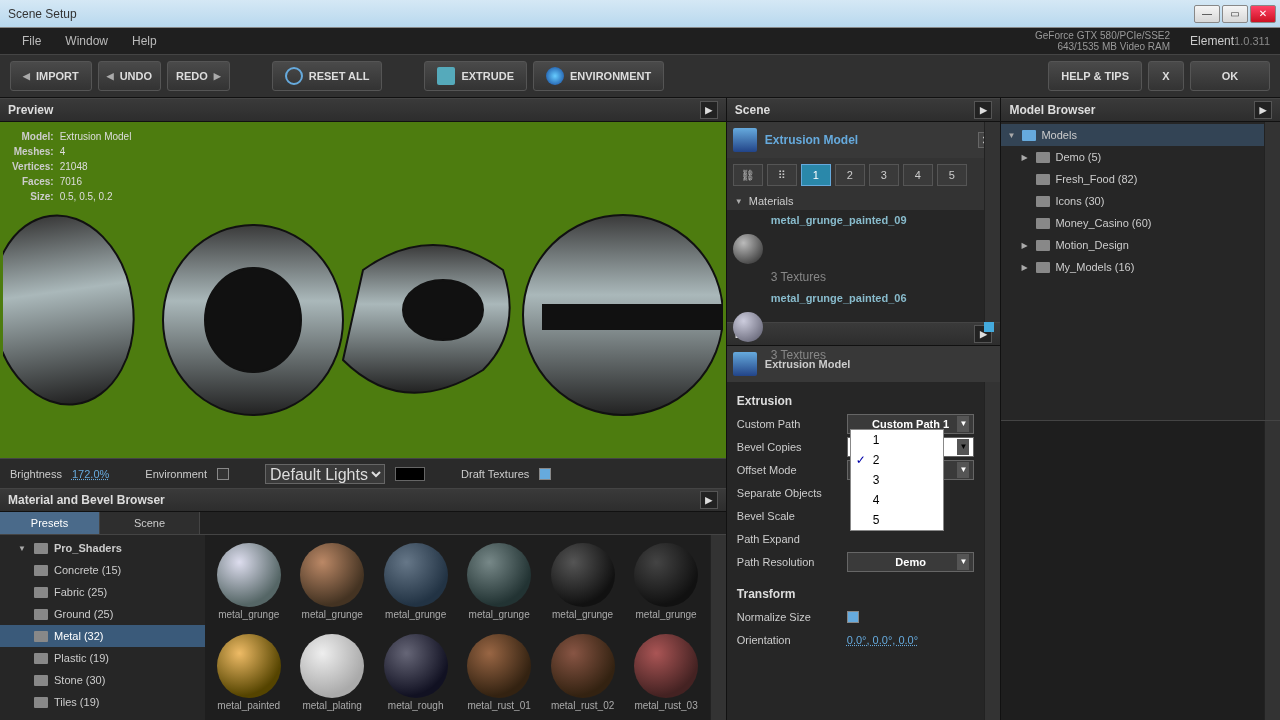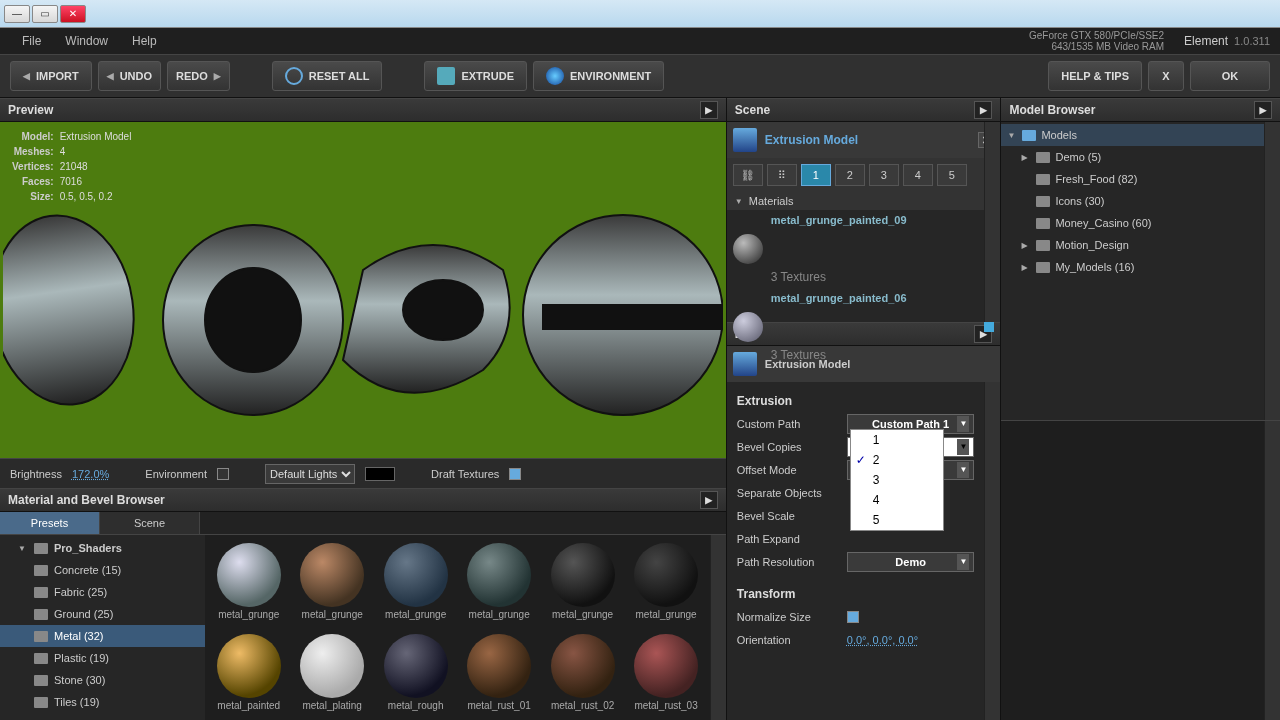--- a/index.html
+++ b/index.html
@@ -11,21 +11,21 @@
 .winbtns { display: flex; gap: 2px; }
 .winbtn { width: 26px; height: 18px; background: linear-gradient(#f5f5f5,#d8d8d8); border: 1px solid #888; border-radius: 2px; display: flex; align-items: center; justify-content: center; font-size: 10px; cursor: pointer; color:#333;}
 .winbtn.close { background: linear-gradient(#f46,#c12); color: #fff; }
 
 
 .menubar { background: #1f1f1f; height: 26px; display: flex; align-items: center; padding: 0 10px; color: #bbb; font-size: 12px; }
 .menubar .menuitem { padding: 4px 12px; cursor: pointer; }
 .menubar .spacer { flex: 1; }
 .menubar .gpu { text-align: right; font-size: 10px; color: #999; line-height: 11px; }
 .menubar .plugin-name { margin-left: 20px; font-size: 12px; color: #ccc; }
-.menubar .plugin-ver { margin-left: 6px; font-size: 11px; color: #888; }
+.menubar .plugin-ver { font-size: 11px; color: #888; }
 
 
 .toolbar { background: #303030; height: 44px; border-top: 1px solid #444; border-bottom: 1px solid #111; display: flex; align-items: center; padding: 0 10px; gap: 6px; }
 .tbtn { background: linear-gradient(#4a4a4a,#333); border: 1px solid #555; border-radius: 3px; height: 30px; display: flex; align-items: center; padding: 0 12px; color: #ddd; font-weight: bold; font-size: 11px; cursor: pointer; gap: 6px; }
 .tbtn .icon-box { width: 18px; height: 18px; background: #5ab; border-radius: 2px; }
 .tbtn.small { padding: 0 8px; }
 .tgap { width: 30px; }
 .toolbar .spacer { flex: 1; }
 .arrow-in { font-size: 9px; color:#aaa;}
 
@@ -41,21 +41,21 @@
 .collapse-btn { width: 18px; height: 18px; background: #222; border: 1px solid #555; display: flex; align-items: center; justify-content: center; cursor: pointer; font-size:9px;}
 
 
 .preview-body { flex: 1; background: #4d7c0f; position: relative; }
 .preview-stats { position: absolute; top: 6px; left: 10px; font-size: 10px; color: #ddd; line-height: 13px; }
 .preview-stats td:first-child { text-align: right; padding-right: 4px; font-weight: bold; color:#ccc;}
 .preview-3d { position: absolute; inset: 0; display:flex; align-items:center; justify-content:center; }
 
 .preview-footer { background: #2a2a2a; height: 30px; display: flex; align-items: center; padding: 0 10px; gap: 10px; font-size: 11px; border-top:1px solid #444;}
 .preview-footer .val { color: #6ad; text-decoration: underline dotted; }
-.preview-footer select { background: #3a3a3a; color: #ddd; border: 1px solid #666; font-size: 11px; height:20px;}
+.preview-footer select { background: #3a3a3a; color: #ddd; border: 1px solid #666; font-size: 16px; height:20px;}
 .preview-footer .swatch { width: 30px; height: 14px; background: #000; border: 1px solid #666; }
 .chk { width: 12px; height:12px; background:#6ad; border:1px solid #888;}
 .chk.off { background:#333;}
 
 
 .mat-browser { height: 232px; display: flex; flex-direction: column; }
 .tabs { display: flex; background: #222; border-bottom:1px solid #444;}
 .tab { flex:0 0 100px; text-align:center; padding: 5px 3px; cursor: pointer; background: #2e2e2e; border-right:1px solid #444; font-size:11px;}
 .tab.active { background: #4a6a8a; color: #fff; }
 .mat-body { flex: 1; display: flex; overflow: hidden; }
@@ -108,20 +108,21 @@
 .model-tree { flex:1; padding: 2px 0;}
 .model-item { display: flex; align-items: center; padding: 3px 6px 3px 20px; cursor: pointer; gap: 5px; font-size:11px; height:22px;}
 .model-item.root { padding-left: 6px; background:#345; }
 .tri { font-size:8px; color:#aaa; width:10px;}
 
 </style>
 </head>
 <body>
 
 <div class="titlebar">
+  <span class="title">Scene Setup</span>
   <div class="winbtns">
     <div class="winbtn">—</div>
     <div class="winbtn">▭</div>
     <div class="winbtn close">✕</div>
   </div>
 </div>
 
 <div class="menubar">
   <div class="menuitem">File</div>
   <div class="menuitem">Window</div>

